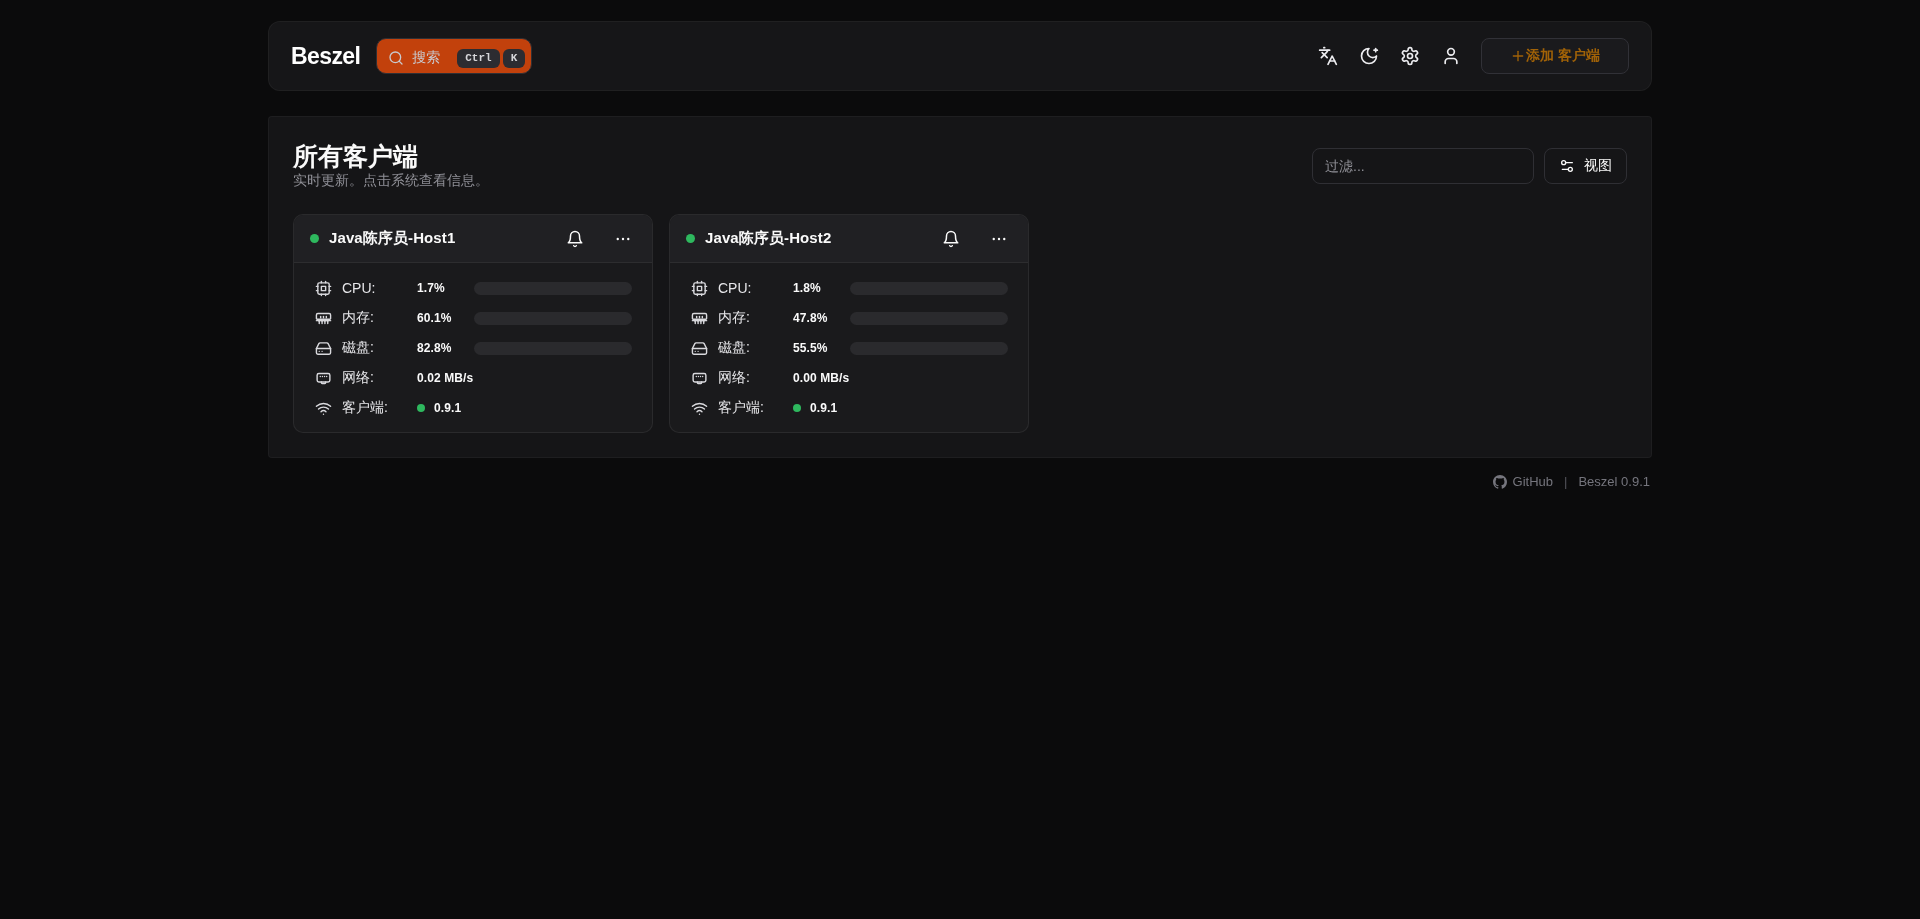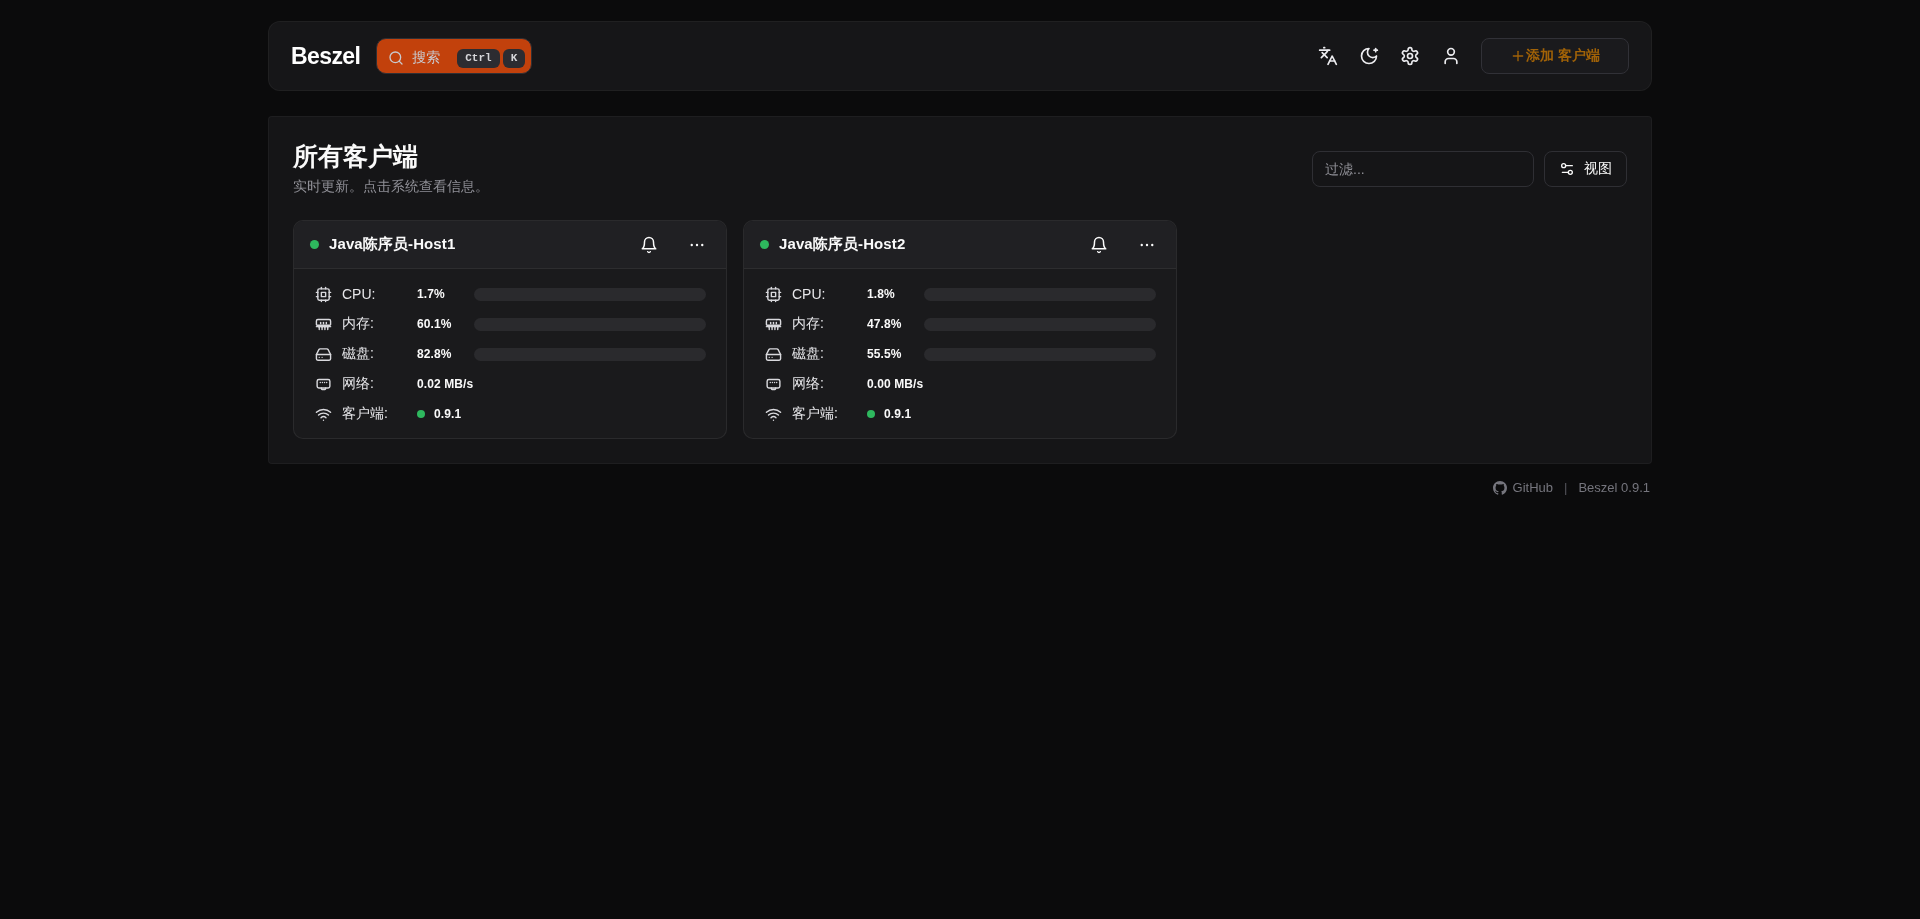--- a/index.html
+++ b/index.html
@@ -82,21 +82,21 @@
   
   .main-panel {
     margin-top: 25px;
     background: #151517;
     border: 1px solid rgba(255,255,255,0.04);
     border-radius: 4px;
     padding: 24px 24px 24px;
   }
   .panel-head { display: flex; justify-content: space-between; align-items: center; }
   .page-title { font-size: 25px; font-weight: 700; line-height: 1.25; }
-  .page-sub { margin-top: 6px; font-size: 14px; color: #8f8f96; }
+  .page-sub { margin-top: 0; font-size: 14px; color: #8f8f96; }
   .controls { display: flex; gap: 10px; }
   .filter-input {
     width: 222px; height: 36px;
     background: transparent;
     border: 1px solid #2f2f34;
     border-radius: 8px;
     padding: 0 12px;
     color: #fafafa;
     font-size: 14px;
     font-family: inherit;
@@ -113,21 +113,21 @@
     font-size: 14px;
     font-weight: 500;
     font-family: inherit;
     cursor: pointer;
     white-space: nowrap;
   }
 
   
   .cards { display: flex; gap: 16px; margin-top: 24px; }
   .card {
-    width: 434px;
+    width: 360px;
     background: #1a1a1c;
     border: 1px solid rgba(255,255,255,0.07);
     border-radius: 10px;
     overflow: hidden;
   }
   .card-head {
     height: 48px;
     background: #202023;
     border-bottom: 1px solid rgba(255,255,255,0.06);
     display: flex; align-items: center;

